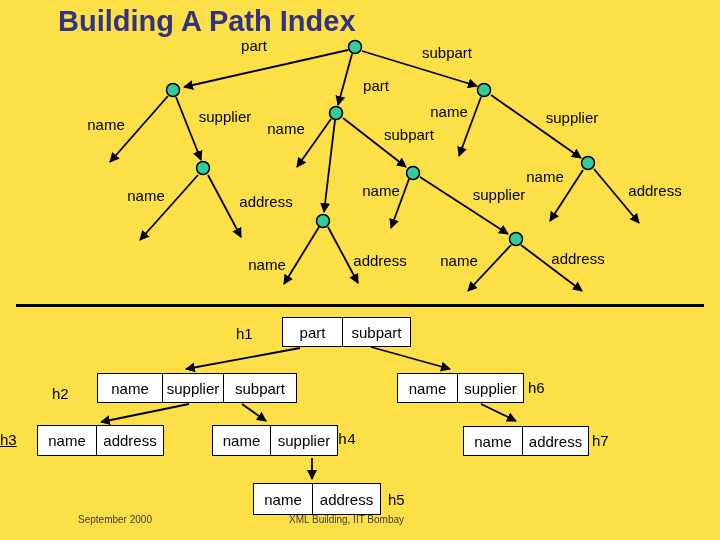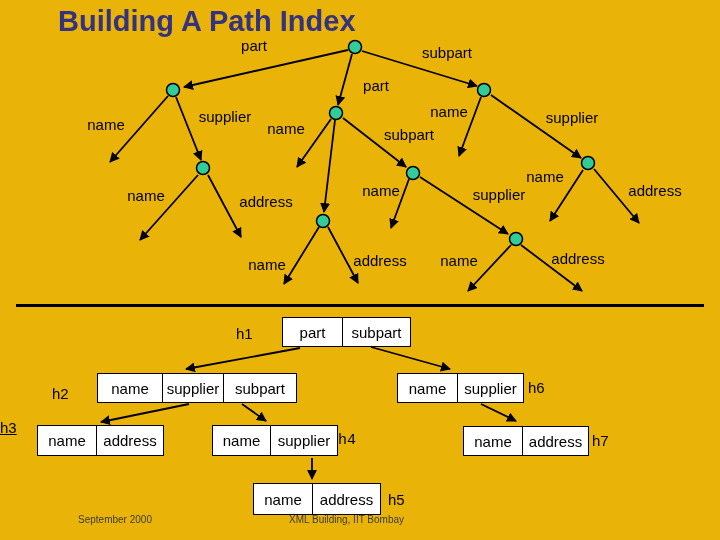--- a/index.html
+++ b/index.html
@@ -1,17 +1,17 @@
 <!DOCTYPE html>
 <html style="--title-color: #333380; --node-fill: #33cc99;"><head>
 <meta charset="utf-8">
 <style>
   html,body{margin:0;padding:0;background:#fff;}
   #slide{
-    position:relative;width:720px;height:540px;background:#eab308;overflow:hidden;
+    position:relative;width:720px;height:540px;background:#fde047;overflow:hidden;
     font-family:"Liberation Sans", sans-serif;
   }
   #title{
     position:absolute;left:58px;top:5px;width:400px;
     font-size:29px;font-weight:600;letter-spacing:0px;
     color:var(--title-color,#333380);white-space:nowrap;
   }
   #tree-svg{position:absolute;left:0;top:0;}
   .edge{stroke:#000;stroke-width:1.8;}
   .node{fill:var(--node-fill,#33cc99);stroke:#000;stroke-width:1.5;}
@@ -108,21 +108,21 @@
     <div class="cell" style="width:67px;">subpart</div>
   </div>
 
   <span class="hlabel right-align" style="left:52px;top:385px;width:36px;">h2</span>
   <div class="hbox" style="left:97px;top:373px;height:28px;">
     <div class="cell" style="width:64px;">name</div>
     <div class="cell" style="width:60px;">supplier</div>
     <div class="cell" style="width:72px;">subpart</div>
   </div>
 
-  <span class="hlabel right-align" style="left:0px;top:419px;width:32px;text-decoration:underline;">h3</span>
+  <span class="hlabel right-align" style="left:0px;top:431px;width:32px;text-decoration:underline;">h3</span>
   <div class="hbox" style="left:37px;top:425px;height:29px;">
     <div class="cell" style="width:58px;">name</div>
     <div class="cell" style="width:66px;">address</div>
   </div>
 
   <div class="hbox" style="left:212px;top:425px;height:29px;">
     <div class="cell" style="width:57px;">name</div>
     <div class="cell" style="width:66px;">supplier</div>
   </div>
   <span class="hlabel" style="left:338px;top:432px;font-family:Liberation Mono, monospace;">h4</span>

